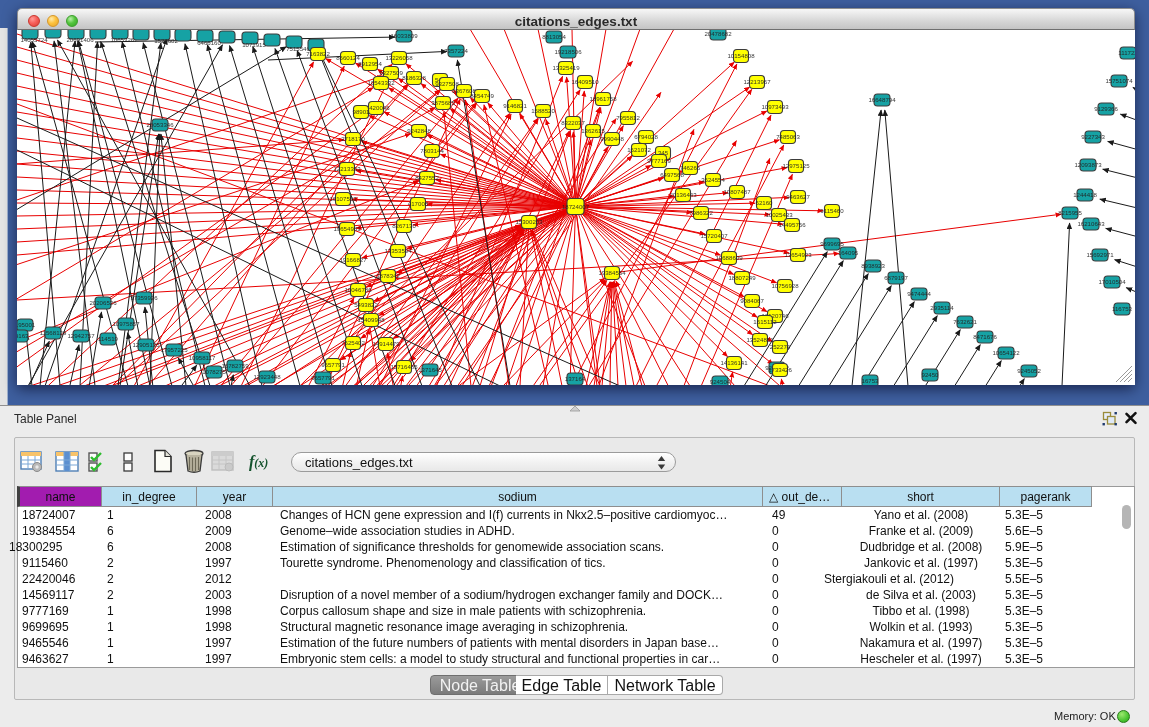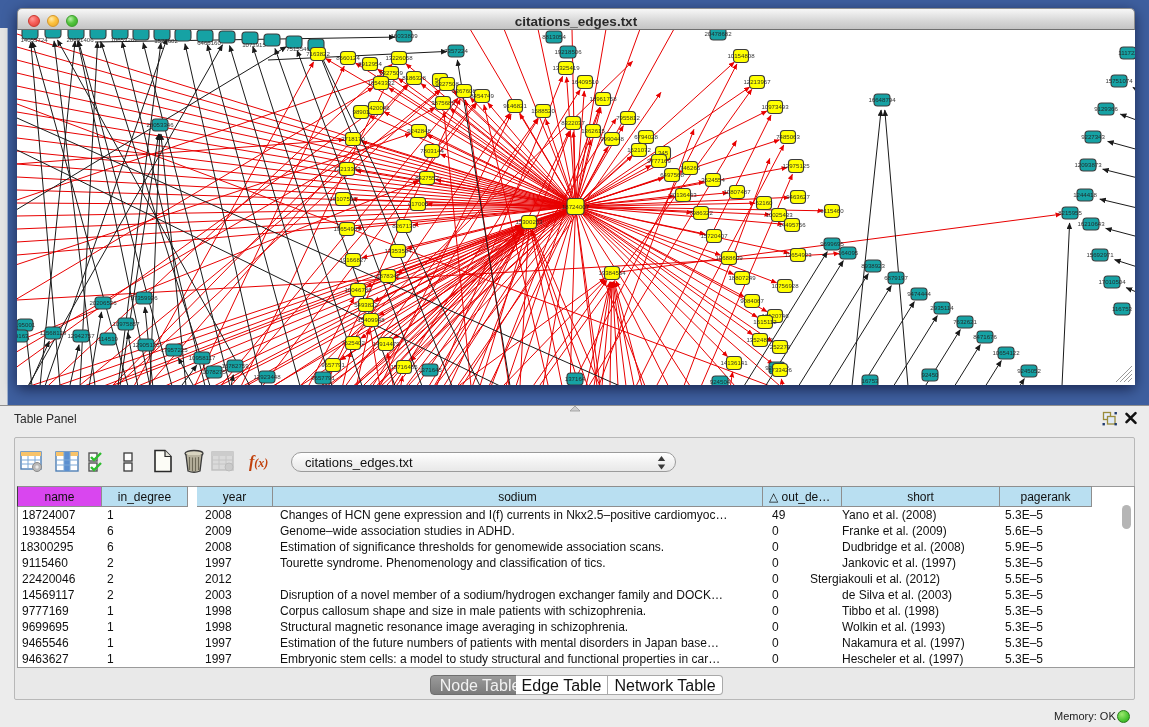--- a/index.html
+++ b/index.html
@@ -12,21 +12,21 @@
 .tl.y{left:29px;background:radial-gradient(circle at 35% 30%,#ffe9a8,#fdc23e 45%,#e8a427);border:0.5px solid #d5962a}
 .tl.g{left:48px;background:radial-gradient(circle at 35% 30%,#b8efa8,#54c53e 45%,#34a622);border:0.5px solid #3b9e2b}
 .canvas{position:absolute;left:0;top:22px;width:1118px;height:355px;background:#fff;overflow:hidden}
 .panel{position:absolute;left:0;top:405px;width:1149px;height:322px;background:#ececec;border-top:1px solid #909090}
 .ptitle{position:absolute;left:14px;top:412px;font-size:12px;color:#2c2c2c}
 .cborder{position:absolute;left:14px;top:437px;width:1121px;height:263px;border:1px solid #b8b8b8;border-radius:2px;background:#e9e9e9}
 .combo{position:absolute;left:291px;top:452px;width:385px;height:20px;background:linear-gradient(#ffffff,#f2f2f2 50%,#e8e8e8);border:1px solid #9b9b9b;border-radius:10px;font-size:13px;color:#111;line-height:19px;padding-left:13px}
 .tblhead{position:absolute;top:486px;height:21px;background:#b9dff1;border:1px solid #8e8e8e;border-left:none;font-size:12px;color:#101010;text-align:center;line-height:20px}
 .row{position:absolute;left:0;width:1149px;height:16px;font-size:12px;color:#101010;overflow:hidden}
 .row span{position:absolute;top:1px;white-space:nowrap}
-.row .ctr{}
+.row .ctr{text-align:center}
 .seg{position:absolute;top:0;height:20px;line-height:19px;text-align:center;background:#fff;border:1px solid #a9a9a9;color:#111}
 .seg.sel{background:linear-gradient(#9b9b9b,#7b7b7b);color:#f2f2f2;border-color:#6f6f6f}
 .mem{position:absolute;left:1054px;top:710px;font-size:11px;color:#222}
 .memdot{position:absolute;left:1117px;top:710px;width:13px;height:13px;border-radius:50%;background:radial-gradient(circle at 35% 30%,#9ce86f,#49c431 60%,#2f9e1d);border:1px solid #267a17}
 .icon{position:absolute;top:450px}
 </style></head><body>
 <div class="desktop"></div>
 <div class="lstrip"></div>
 <div class="win">
   <div class="canvas">
@@ -660,31 +660,31 @@
  <ellipse cx="12" cy="4.5" rx="9" ry="3" fill="#d8d4c0" stroke="#3a3a3a" stroke-width="1.3"></ellipse>
  <path d="M4,6 L6,22 Q12,24.5 18,22 L20,6" fill="#b9b4a0" stroke="#3a3a3a" stroke-width="1.3"></path>
  <path d="M7.5,8 v13 M10.5,8.5 v13.5 M13.5,8.5 v13.5 M16.5,8 v13" stroke="#6e6a58" stroke-width="1.2"></path>
 </svg>
 <svg class="icon" style="left:211px;top:450px" width="24" height="23" viewBox="0 0 24 23" opacity="0.55">
  <rect x="1" y="2" width="21" height="18" fill="#cfcfcf" stroke="#9a9a9a" stroke-width="1.4"></rect>
  <rect x="1" y="2" width="21" height="4" fill="#b5b5b5"></rect>
  <path d="M1,10 h21 M1,14 h21 M8,6 v14 M15,6 v14" stroke="#a8a8a8" stroke-width="1"></path>
  <circle cx="18" cy="17" r="4" fill="#b2b2b2" stroke="#979797"></circle>
 </svg>
-<div style="position:absolute;left:249px;top:453px;font-size:16px;font-style:italic;font-weight:bold;color:#c2410c;font-family:'Liberation Serif',serif">f<span style="font-size:12px">(x)</span></div>
+<div style="position:absolute;left:249px;top:453px;font-size:16px;font-style:italic;font-weight:bold;color:#14532d;font-family:'Liberation Serif',serif">f<span style="font-size:12px">(x)</span></div>
 <div class="combo">citations_edges.txt
  <svg style="position:absolute;right:9px;top:3px" width="9" height="14" viewBox="0 0 9 14">
   <path d="M4.5,0 L8.2,5 L0.8,5 z" fill="#3a3a3a"></path>
       <path d="M4.5,13.5 L8.2,8.5 L0.8,8.5 z" fill="#3a3a3a"></path>
  </svg>
 </div>
 
 <div style="position:absolute;left:17px;top:486px;width:1118px;height:182px;background:#fff;border:1px solid #9a9a9a"></div>
-<div class="tblhead" style="left:17px;width:85px;background:#d946ef;border-left:1px solid #404040">name</div>
-<div class="tblhead" style="left:102px;width:86px">in_degree</div>
+<div class="tblhead" style="left:17px;width:85px;background:#a21caf;border-left:3px solid #404040">name</div>
+<div class="tblhead" style="left:102px;width:95px">in_degree</div>
 <div class="tblhead" style="left:197px;width:76px">year</div>
 <div class="tblhead" style="left:273px;width:490px">sodium</div>
 <div class="tblhead" style="left:763px;width:79px;text-align:left;padding-left:6px">△ out_de…</div>
 <div class="tblhead" style="left:842px;width:158px">short</div>
 <div class="tblhead" style="left:1000px;width:92px">pagerank</div>
 <div class="row" style="top:507px">
 <span style="left:22px">18724007</span>
     <span style="left:107px">1</span>
 <span style="left:205px">2008</span>
     <span style="left:280px">Changes of HCN gene expression and I(f) currents in Nkx2.5–positive cardiomyoc…</span>
@@ -695,21 +695,21 @@
 <div class="row" style="top:523px">
 <span style="left:22px">19384554</span>
     <span style="left:107px">6</span>
 <span style="left:205px">2009</span>
     <span style="left:280px">Genome–wide association studies in ADHD.</span>
 <span style="left:772px">0</span>
     <span class="ctr" style="left:842px;width:158px">Franke et al. (2009)</span>
 <span style="left:1005px">5.6E–5</span>
   </div>
 <div class="row" style="top:539px">
-<span style="left:20px">18300295</span>
+<span style="left:9px">18300295</span>
     <span style="left:107px">6</span>
 <span style="left:205px">2008</span>
     <span style="left:280px">Estimation of significance thresholds for genomewide association scans.</span>
 <span style="left:772px">0</span>
     <span class="ctr" style="left:842px;width:158px">Dudbridge et al. (2008)</span>
 <span style="left:1005px">5.9E–5</span>
   </div>
 <div class="row" style="top:555px">
 <span style="left:22px">9115460</span>
     <span style="left:107px">2</span>

